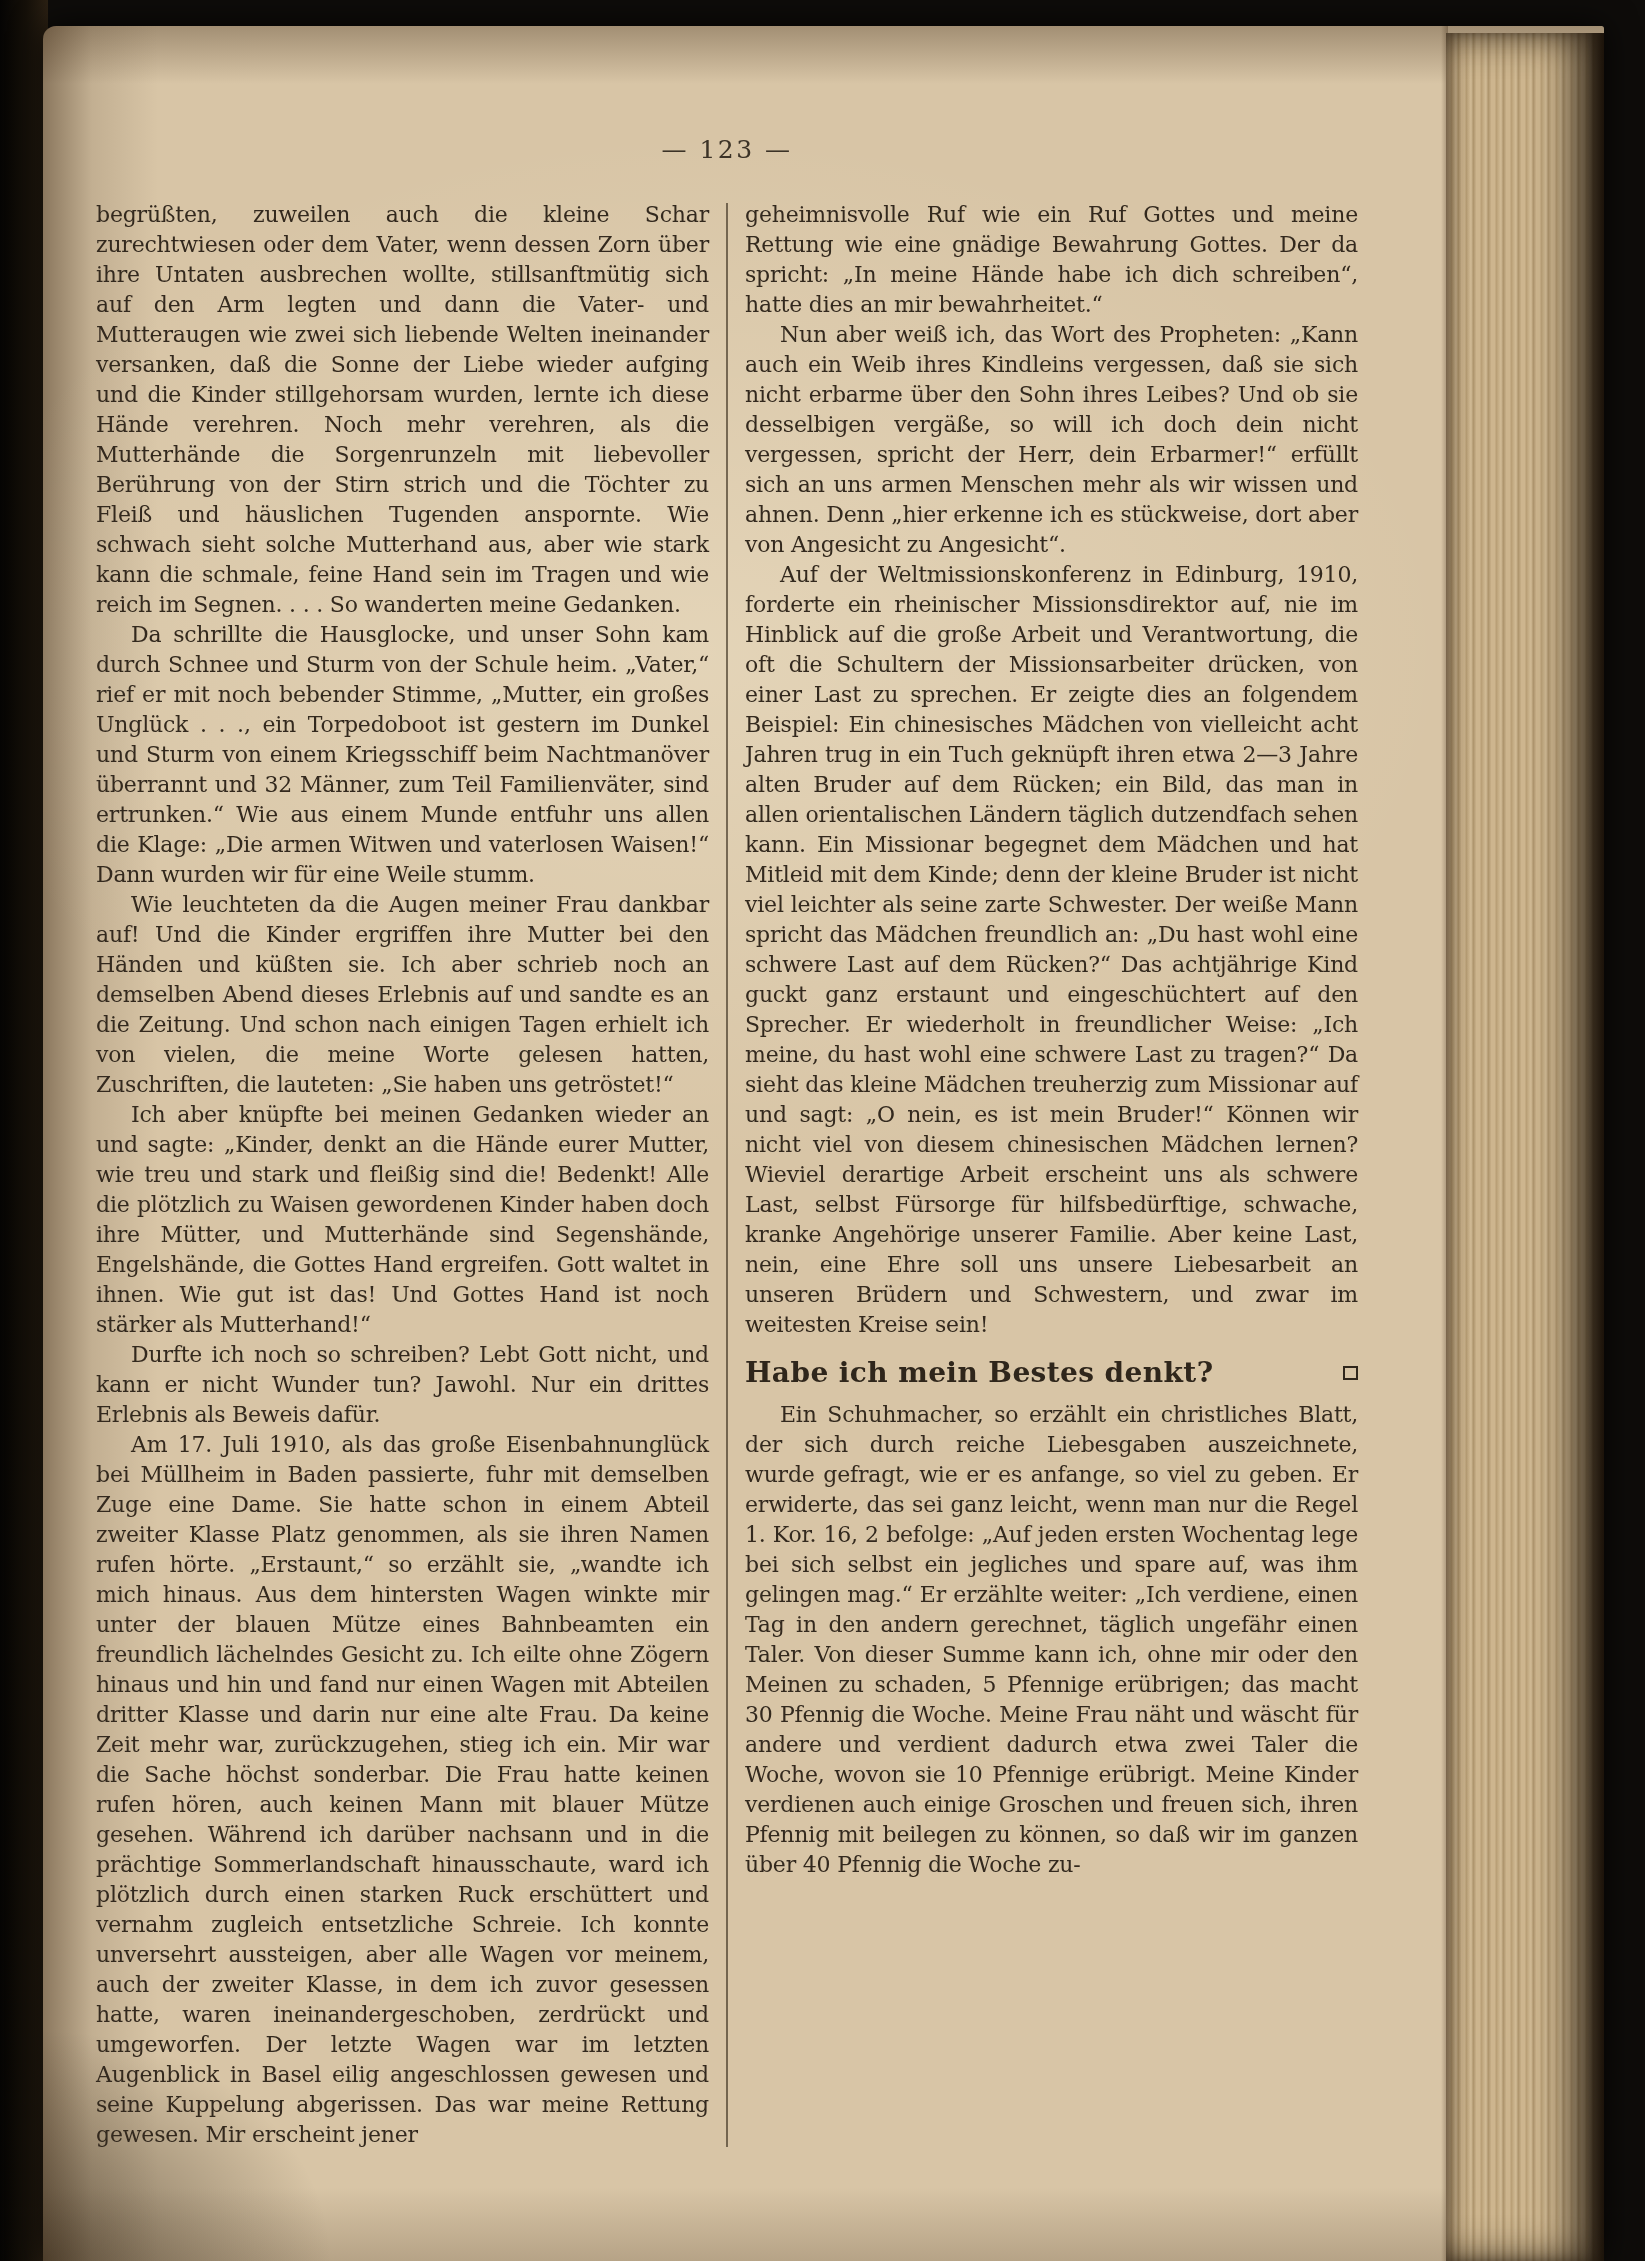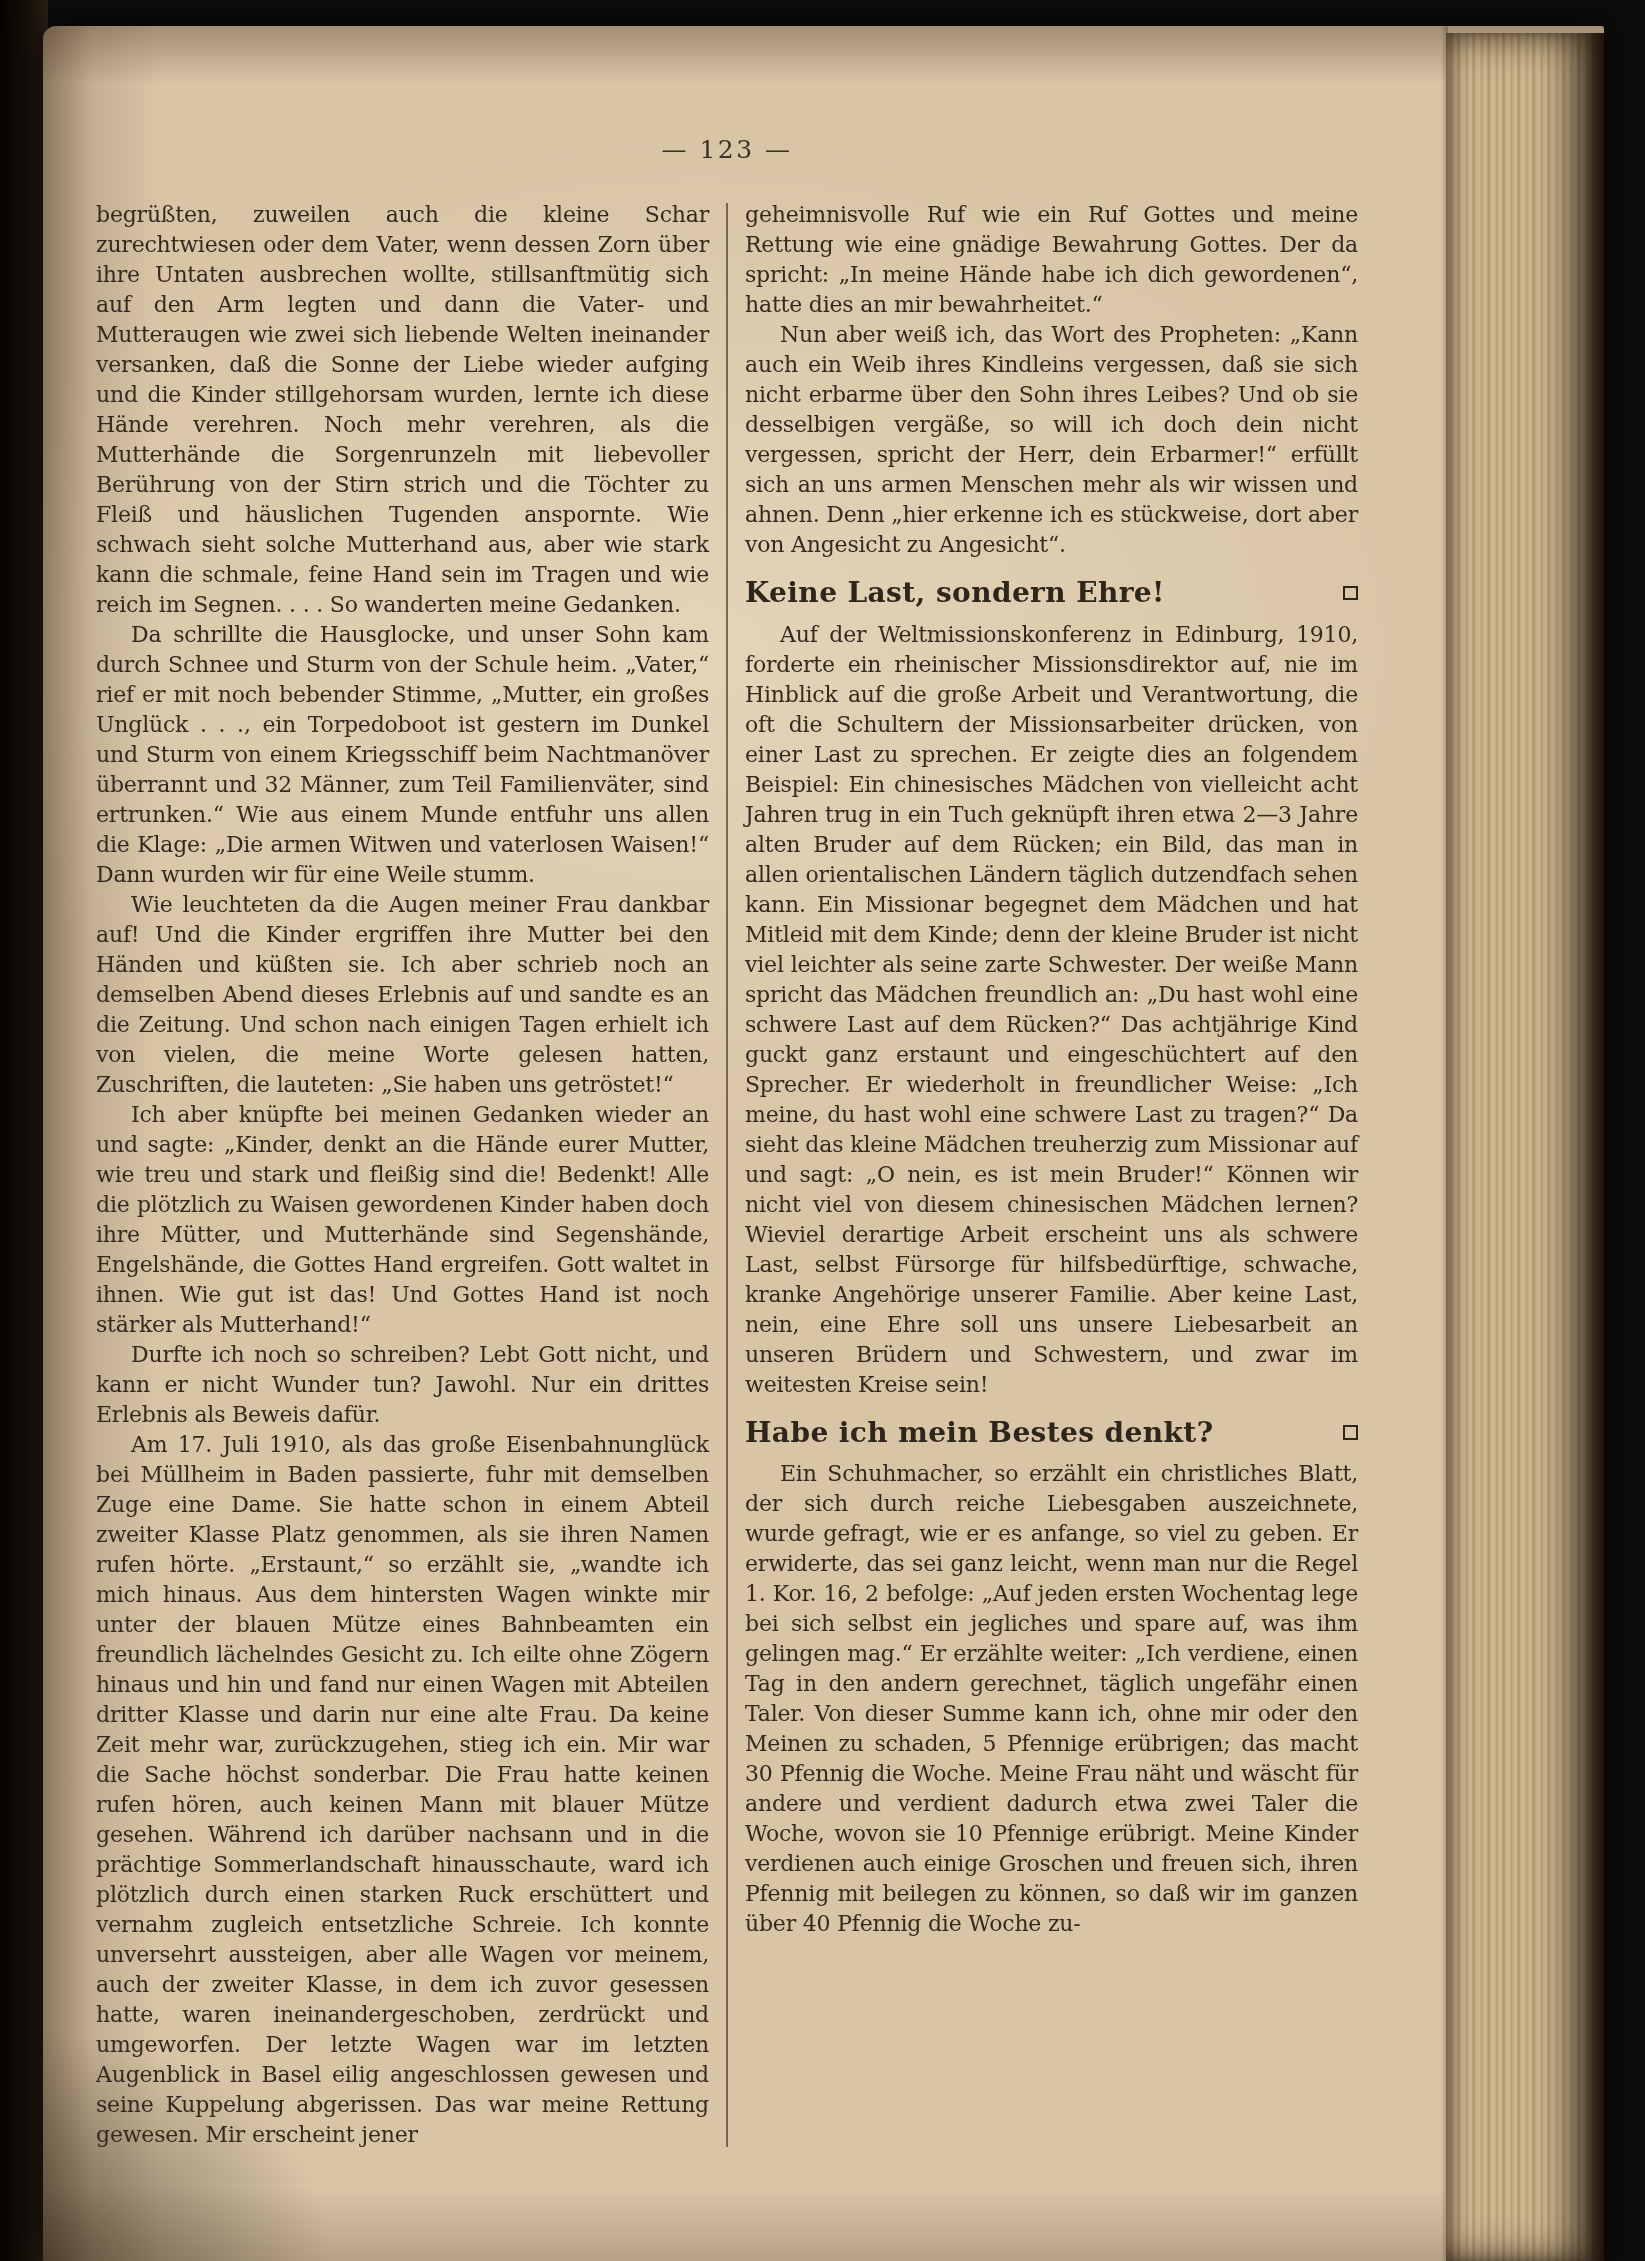--- a/index.html
+++ b/index.html
@@ -93,27 +93,23 @@
       <div class="col">
         <p class="cont">begrüßten, zuweilen auch die kleine Schar zurechtwiesen oder dem Vater, wenn dessen Zorn über ihre Untaten ausbrechen wollte, stillsanftmütig sich auf den Arm legten und dann die Vater- und Mutteraugen wie zwei sich liebende Welten ineinander versanken, daß die Sonne der Liebe wieder aufging und die Kinder stillgehorsam wurden, lernte ich diese Hände verehren. Noch mehr verehren, als die Mutterhände die Sorgenrunzeln mit liebevoller Berührung von der Stirn strich und die Töchter zu Fleiß und häuslichen Tugenden anspornte. Wie schwach sieht solche Mutterhand aus, aber wie stark kann die schmale, feine Hand sein im Tragen und wie reich im Segnen. . . .  So wanderten meine Gedanken.</p>
         <p>Da schrillte die Hausglocke, und unser Sohn kam durch Schnee und Sturm von der Schule heim. „Vater,“ rief er mit noch bebender Stimme, „Mutter, ein großes Unglück . . ., ein Torpedoboot ist gestern im Dunkel und Sturm von einem Kriegsschiff beim Nachtmanöver überrannt und 32 Männer, zum Teil Familienväter, sind ertrunken.“ Wie aus einem Munde entfuhr uns allen die Klage: „Die armen Witwen und vaterlosen Waisen!“ Dann wurden wir für eine Weile stumm.</p>
         <p>Wie leuchteten da die Augen meiner Frau dankbar auf! Und die Kinder ergriffen ihre Mutter bei den Händen und küßten sie. Ich aber schrieb noch an demselben Abend dieses Erlebnis auf und sandte es an die Zeitung. Und schon nach einigen Tagen erhielt ich von vielen, die meine Worte gelesen hatten, Zuschriften, die lauteten: „Sie haben uns getröstet!“</p>
         <p>Ich aber knüpfte bei meinen Gedanken wieder an und sagte: „Kinder, denkt an die Hände eurer Mutter, wie treu und stark und fleißig sind die! Bedenkt! Alle die plötzlich zu Waisen gewordenen Kinder haben doch ihre Mütter, und Mutterhände sind Segenshände, Engelshände, die Gottes Hand ergreifen. Gott waltet in ihnen. Wie gut ist das! Und Gottes Hand ist noch stärker als Mutterhand!“</p>
         <p>Durfte ich noch so schreiben? Lebt Gott nicht, und kann er nicht Wunder tun? Jawohl. Nur ein drittes Erlebnis als Beweis dafür.</p>
         <p>Am 17. Juli 1910, als das große Eisenbahnunglück bei Müllheim in Baden passierte, fuhr mit demselben Zuge eine Dame. Sie hatte schon in einem Abteil zweiter Klasse Platz genommen, als sie ihren Namen rufen hörte. „Erstaunt,“ so erzählt sie, „wandte ich mich hinaus. Aus dem hintersten Wagen winkte mir unter der blauen Mütze eines Bahnbeamten ein freundlich lächelndes Gesicht zu. Ich eilte ohne Zögern hinaus und hin und fand nur einen Wagen mit Abteilen dritter Klasse und darin nur eine alte Frau. Da keine Zeit mehr war, zurückzugehen, stieg ich ein. Mir war die Sache höchst sonderbar. Die Frau hatte keinen rufen hören, auch keinen Mann mit blauer Mütze gesehen. Während ich darüber nachsann und in die prächtige Sommerlandschaft hinausschaute, ward ich plötzlich durch einen starken Ruck erschüttert und vernahm zugleich entsetzliche Schreie. Ich konnte unversehrt aussteigen, aber alle Wagen vor meinem, auch der zweiter Klasse, in dem ich zuvor gesessen hatte, waren ineinandergeschoben, zerdrückt und umgeworfen. Der letzte Wagen war im letzten Augenblick in Basel eilig angeschlossen gewesen und seine Kuppelung abgerissen. Das war meine Rettung gewesen. Mir erscheint jener</p>
       </div>
 
       <div class="col">
-        <p class="cont">geheimnisvolle Ruf wie ein Ruf Gottes und meine Rettung wie eine gnädige Bewahrung Gottes. Der da spricht: „In meine Hände habe ich dich gewordenen“, hatte dies an mir bewahrheitet.“</p>
+        <p class="cont">geheimnisvolle Ruf wie ein Ruf Gottes und meine Rettung wie eine gnädige Bewahrung Gottes. Der da spricht: „In meine Hände habe ich dich schreiben“, hatte dies an mir bewahrheitet.“</p>
         <p>Nun aber weiß ich, das Wort des Propheten: „Kann auch ein Weib ihres Kindleins vergessen, daß sie sich nicht erbarme über den Sohn ihres Leibes? Und ob sie desselbigen vergäße, so will ich doch dein nicht vergessen, spricht der Herr, dein Erbarmer!“ erfüllt sich an uns armen Menschen mehr als wir wissen und ahnen. Denn „hier erkenne ich es stückweise, dort aber von Angesicht zu Angesicht“.</p>
 
-        <div class="heading">
-          <span>Keine Last, sondern Ehre!</span>
-          <span class="sq"></span>
-        </div>
 
         <p>Auf der Weltmissionskonferenz in Edinburg, 1910, forderte ein rheinischer Missionsdirektor auf, nie im Hinblick auf die große Arbeit und Verantwortung, die oft die Schultern der Missionsarbeiter drücken, von einer Last zu sprechen. Er zeigte dies an folgendem Beispiel: Ein chinesisches Mädchen von vielleicht acht Jahren trug in ein Tuch geknüpft ihren etwa 2—3 Jahre alten Bruder auf dem Rücken; ein Bild, das man in allen orientalischen Ländern täglich dutzendfach sehen kann. Ein Missionar begegnet dem Mädchen und hat Mitleid mit dem Kinde; denn der kleine Bruder ist nicht viel leichter als seine zarte Schwester. Der weiße Mann spricht das Mädchen freundlich an: „Du hast wohl eine schwere Last auf dem Rücken?“ Das achtjährige Kind guckt ganz erstaunt und eingeschüchtert auf den Sprecher. Er wiederholt in freundlicher Weise: „Ich meine, du hast wohl eine schwere Last zu tragen?“ Da sieht das kleine Mädchen treuherzig zum Missionar auf und sagt: „O nein, es ist mein Bruder!“ Können wir nicht viel von diesem chinesischen Mädchen lernen? Wieviel derartige Arbeit erscheint uns als schwere Last, selbst Fürsorge für hilfsbedürftige, schwache, kranke Angehörige unserer Familie. Aber keine Last, nein, eine Ehre soll uns unsere Liebesarbeit an unseren Brüdern und Schwestern, und zwar im weitesten Kreise sein!</p>
 
         <div class="heading">
           <span>Habe ich mein Bestes denkt?</span>
           <span class="sq"></span>
         </div>
 
         <p>Ein Schuhmacher, so erzählt ein christliches Blatt, der sich durch reiche Liebesgaben auszeichnete, wurde gefragt, wie er es anfange, so viel zu geben. Er erwiderte, das sei ganz leicht, wenn man nur die Regel 1. Kor. 16, 2 befolge: „Auf jeden ersten Wochentag lege bei sich selbst ein jegliches und spare auf, was ihm gelingen mag.“ Er erzählte weiter: „Ich verdiene, einen Tag in den andern gerechnet, täglich ungefähr einen Taler. Von dieser Summe kann ich, ohne mir oder den Meinen zu schaden, 5 Pfennige erübrigen; das macht 30 Pfennig die Woche. Meine Frau näht und wäscht für andere und verdient dadurch etwa zwei Taler die Woche, wovon sie 10 Pfennige erübrigt. Meine Kinder verdienen auch einige Groschen und freuen sich, ihren Pfennig mit beilegen zu können, so daß wir im ganzen über 40 Pfennig die Woche zu-</p>
       </div>

